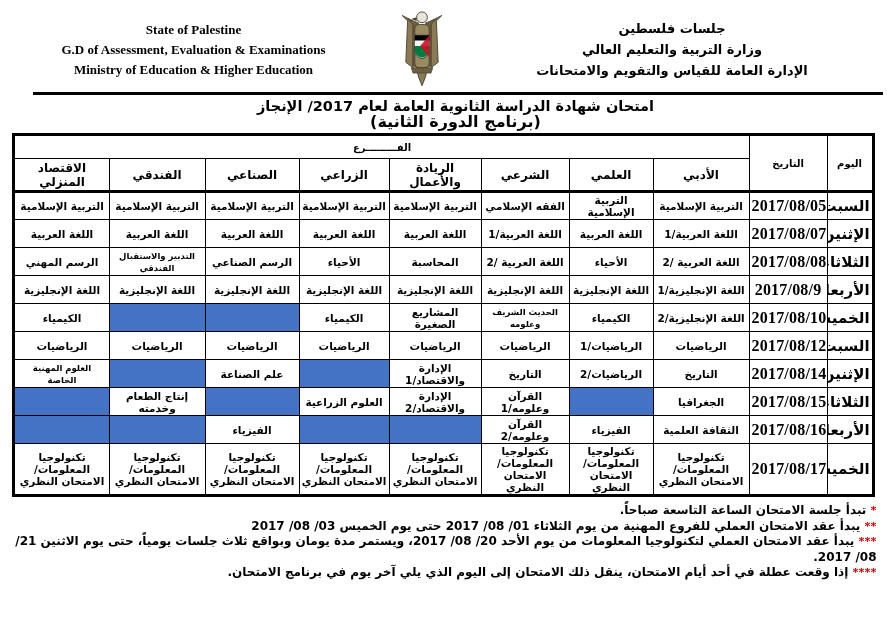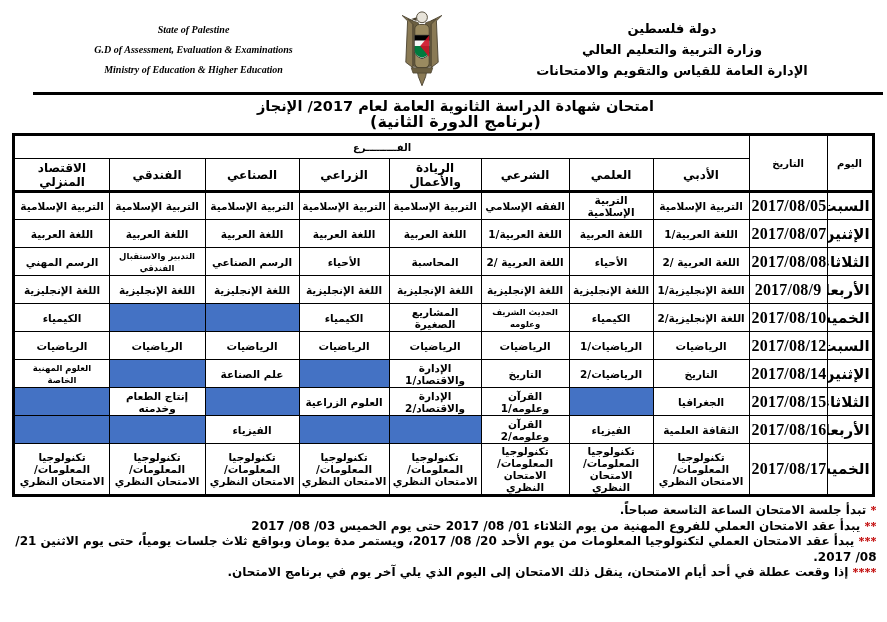--- a/index.html
+++ b/index.html
@@ -5,21 +5,21 @@
   * { box-sizing: border-box; margin: 0; padding: 0; }
   html,body { width: 887px; height: 622px; background: #fff; overflow: hidden; }
   body { font-family: "DejaVu Sans", sans-serif; color: #000; }
 
   
   .page-header { display: flex; align-items: stretch; height: 90px; padding-top: 8px; }
   .hdr-ar { width: 430px; text-align: center; padding-top: 10px; }
   .hdr-ar div { font-weight: bold; font-size: 13px; line-height: 21px; }
   .hdr-emblem { width: 70px; display: flex; justify-content: center; align-items: flex-start; }
   .hdr-en { width: 387px; text-align: center; padding-top: 12px; }
-  .hdr-en div { font-family: "Liberation Serif", serif; font-style: italic; font-weight: bold; font-size: 10px; line-height: 20px; }
+  .hdr-en div { font-family: "Liberation Serif", serif; font-weight: bold; font-size: 13px; line-height: 20px; }
   .hdr-divider { height: 3px; background: #000; margin: 2px 4px 0 33px; }
 
   
   .page-title { text-align: center; margin-top: 3px; padding-left: 24px; }
   .page-title .t1 { font-weight: bold; font-size: 14.5px; }
   .page-title .t2 { font-weight: bold; font-size: 16px; margin-top: -2px; }
 
   
   table.exam { width: 859px; margin: 2px auto 0 auto; border-collapse: collapse; table-layout: fixed;
                border: 3px solid #000; }
@@ -39,21 +39,21 @@
   
   .notes { width: 866px; margin: 6px auto 0 auto; text-align: right; }
   .note { font-weight: bold; font-size: 12px; line-height: 15.5px; }
   .note .marker { color: var(--marker, #C00000); font-family: "Liberation Serif", serif; letter-spacing: 1px; }
 </style>
 </head>
 <body>
 
 <div class="page-header">
   <div class="hdr-ar">
-    <div>دولة فلسطين</div>
+    <div>جلسات فلسطين</div>
     <div>وزارة التربية والتعليم العالي</div>
     <div>الإدارة العامة للقياس والتقويم والامتحانات</div>
   </div>
   <div class="hdr-emblem">
     <span>
       <svg width="54" height="78" viewBox="0 0 60 86">
 
         <path d="M8,8 L14,14 L12,60 L20,66 L20,14 Z" fill="#8a7a55" stroke="#4a4230" stroke-width="1"></path>
         <path d="M52,8 L46,14 L48,60 L40,66 L40,14 Z" fill="#8a7a55" stroke="#4a4230" stroke-width="1"></path>
         <path d="M14,12 L20,18 L20,64 L26,66 L26,16 Z" fill="#6b5f41" stroke="#4a4230" stroke-width="0.8"></path>

